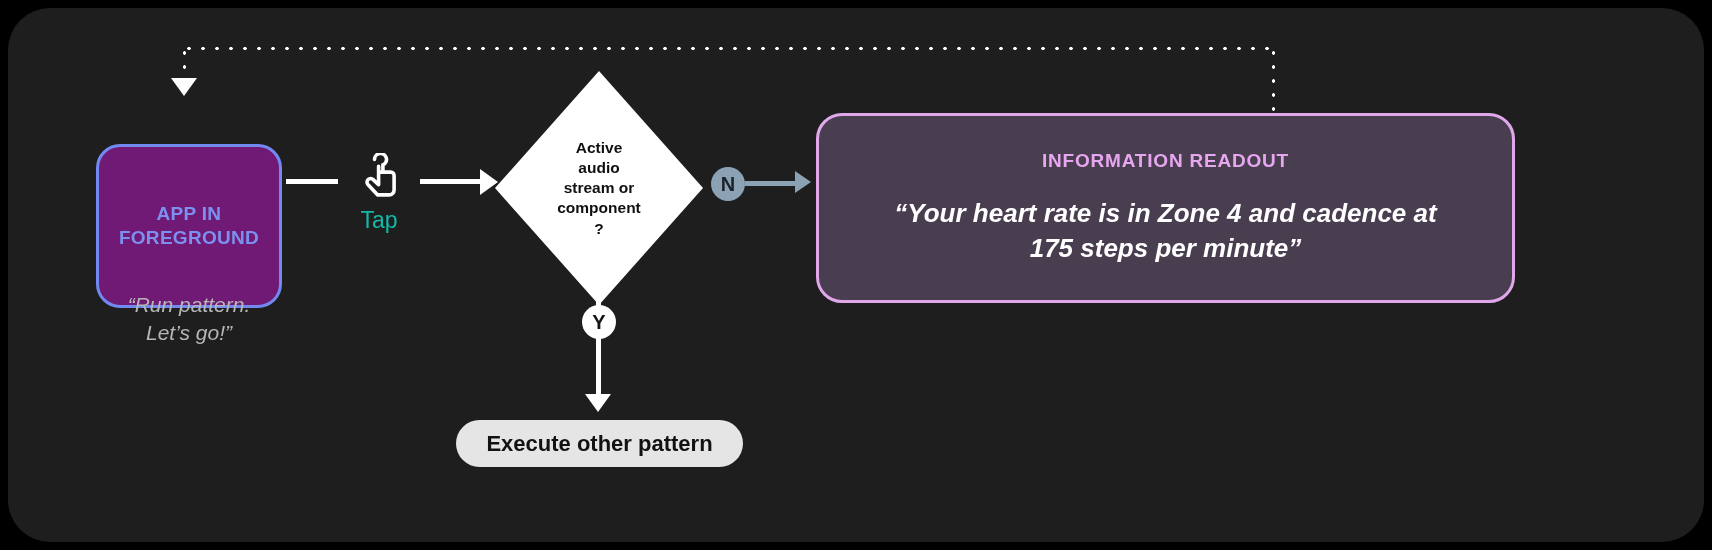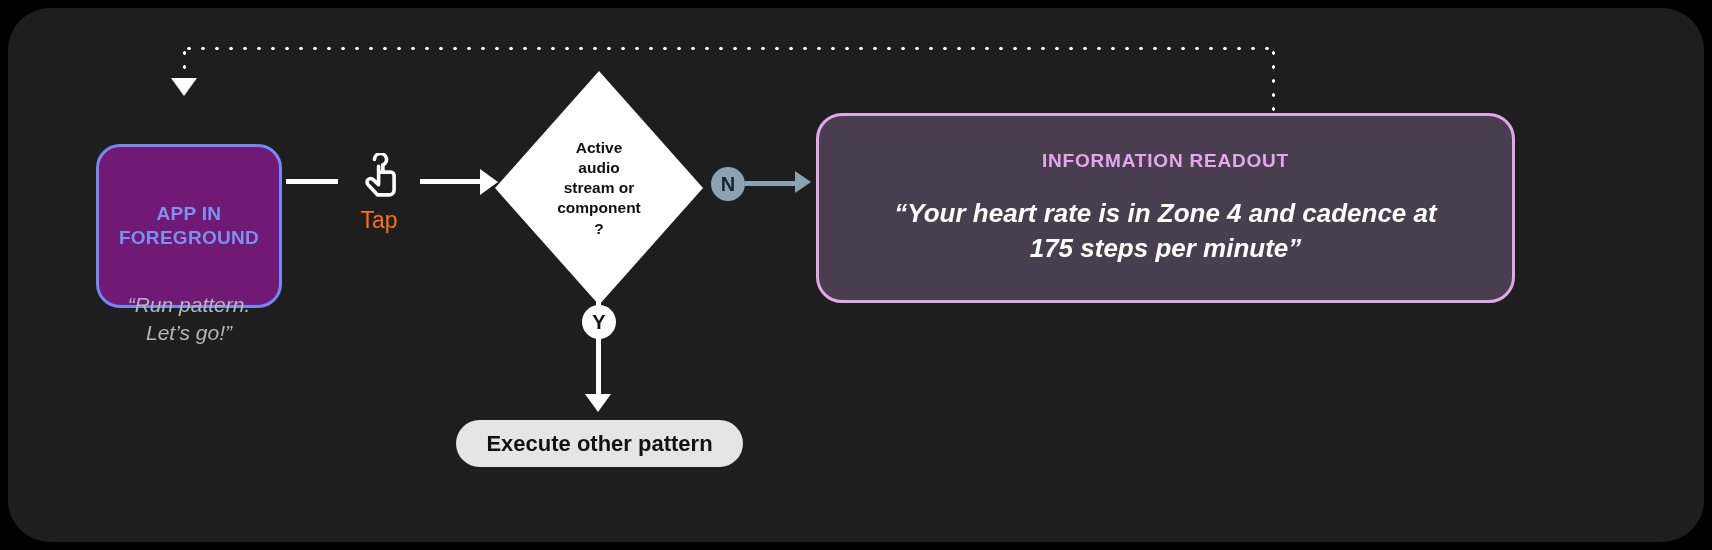--- a/index.html
+++ b/index.html
@@ -78,21 +78,21 @@
   #tap-group {
     position: absolute;
     left: 334px; top: 145px;
     width: 74px;
     text-align: center;
   }
   #tap-icon { display: block; margin: 0 auto; }
   #tap-label {
     display: block;
     margin-top: 4px;
-    color: #f97316;
+    color: #14b8a6;
     font-size: 23px;
   }
 
   
   #diamond-wrap {
     position: absolute;
     left: 487px; top: 63px;
     width: 208px; height: 234px;
   }
   #diamond-shape {

